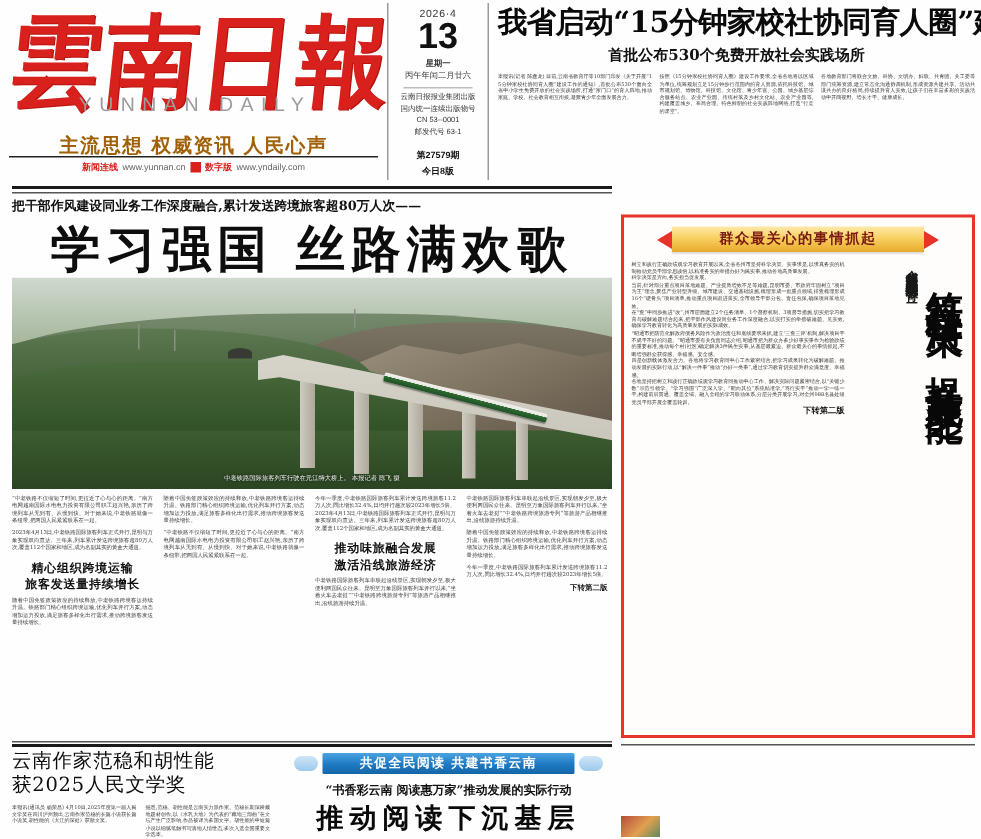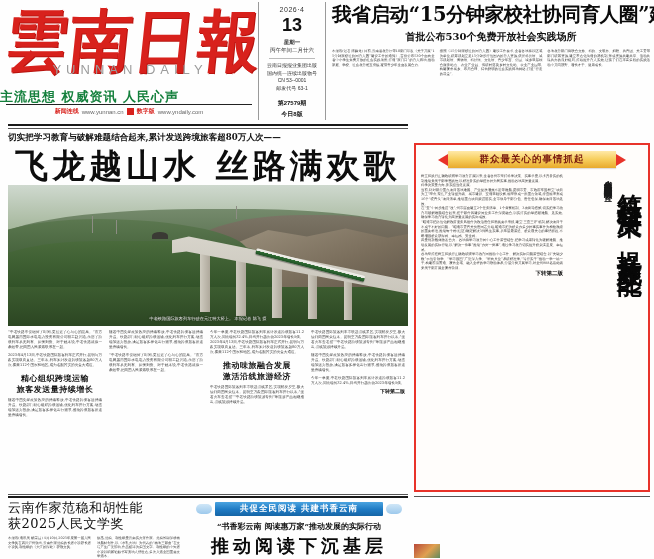--- a/index.html
+++ b/index.html
@@ -27,42 +27,42 @@
     text-shadow: 1px 1px 0 #b8140f;
     white-space: nowrap;
   }
   .logo-en {
     position: absolute; left: 0; top: 60px; width: 248px;
     text-align: center; font-size: 13px; letter-spacing: 5px;
     color: #9c9c9c; font-family: "Liberation Sans", sans-serif;
   }
   .slogan {
     position: absolute; left: 0; top: 88px; width: 258px;
-    font-size: 13px; font-weight: bold;
-    color: #15803d; letter-spacing: 1px;
+    text-align: center; font-size: 13px; font-weight: bold;
+    color: #a16207; letter-spacing: 1px;
     font-family: "DejaVu Serif", serif;
   }
   .weblinks {
     position: absolute; left: 0; top: 107px; width: 258px;
     text-align: center; font-size: 6px; color: #5a5a5a;
     display: flex; justify-content: center; align-items: center; gap: 3px;
   }
   .weblinks .tag { color: #d8211c; font-weight: bold; }
   .weblinks .url { color: #666; }
   .qr-mini { display:inline-block; width: 7px; height: 7px; background: #d8211c; }
   .mast-rule { position: absolute; left: 6px; top: 104px; width: 246px; height: 1px; background: #222; }
 
   
   .datebox {
     position: absolute; left: 258px; top: 2px; width: 68px; height: 118px;
     border-left: 1px solid #9a9a9a; border-right: 1px solid #9a9a9a;
     text-align: center; padding-top: 4px;
   }
   .d-year { font-size: 7px; color: #333; letter-spacing: 0.5px; }
-  .d-day { font-size: 18px; font-weight: bold; color: #111; line-height: 22px; margin-top: 1px; }
+  .d-day { font-size: 24px; font-weight: bold; color: #111; line-height: 22px; margin-top: 1px; }
   .d-week { font-size: 5.5px; color: #333; margin-top: 3px; font-weight: bold; }
   .d-lunar { font-size: 5.5px; color: #333; margin-top: 1px; }
   .d-sep { width: 46px; height: 1px; background: #bbb; margin: 4px auto 3px; }
   .d-pub { font-size: 5px; color: #333; line-height: 7.5px; }
   .d-issue { font-size: 6px; color: #111; font-weight: bold; margin-top: 7px; }
   .d-pages { font-size: 6px; color: #111; font-weight: bold; margin-top: 2px; }
 
   
   .topright { position: absolute; left: 328px; top: 0; width: 326px; height: 122px; padding: 3px 4px 0 4px; }
   .tr-head {
@@ -291,22 +291,22 @@
           <p class="bt">各地教育部门将联合文旅、科协、文明办、妇联、共青团、关工委等部门统筹资源,建立常态化沟通协调机制,形成资源共建共享、活动共谋共办的良好格局,持续提升育人实效,让孩子们在丰富多彩的实践活动中开阔视野、增长才干、健康成长。</p>
         </div>
       </div>
     </div>
   </div>
 
   <div class="rule-thick" style="left:8px; top:124px; width:400px;"></div>
   <div class="rule-thin" style="left:8px; top:128px; width:400px;"></div>
 
   <div class="feature" style="top:132px;">
-    <div class="f-shoulder">切实把学习教育与破解难题结合起来,累计发送跨境旅客超80万人次——</div>
-    <div class="f-head">飞龙越山水  丝路满欢歌</div>
+    <div class="f-shoulder">把干部作风建设同业务工作深度融合,累计发送跨境旅客超80万人次——</div>
+    <div class="f-head">学习强国  丝路满欢歌</div>
   </div>
 
   <div class="photo">
     <div class="sky"></div>
     <div class="ridge1"></div>
     <div class="ridge3"></div>
     <div class="cliff"></div>
     <div class="ridge2"></div>
     <div class="forest-l"></div>
     <div class="forest-b"></div>

